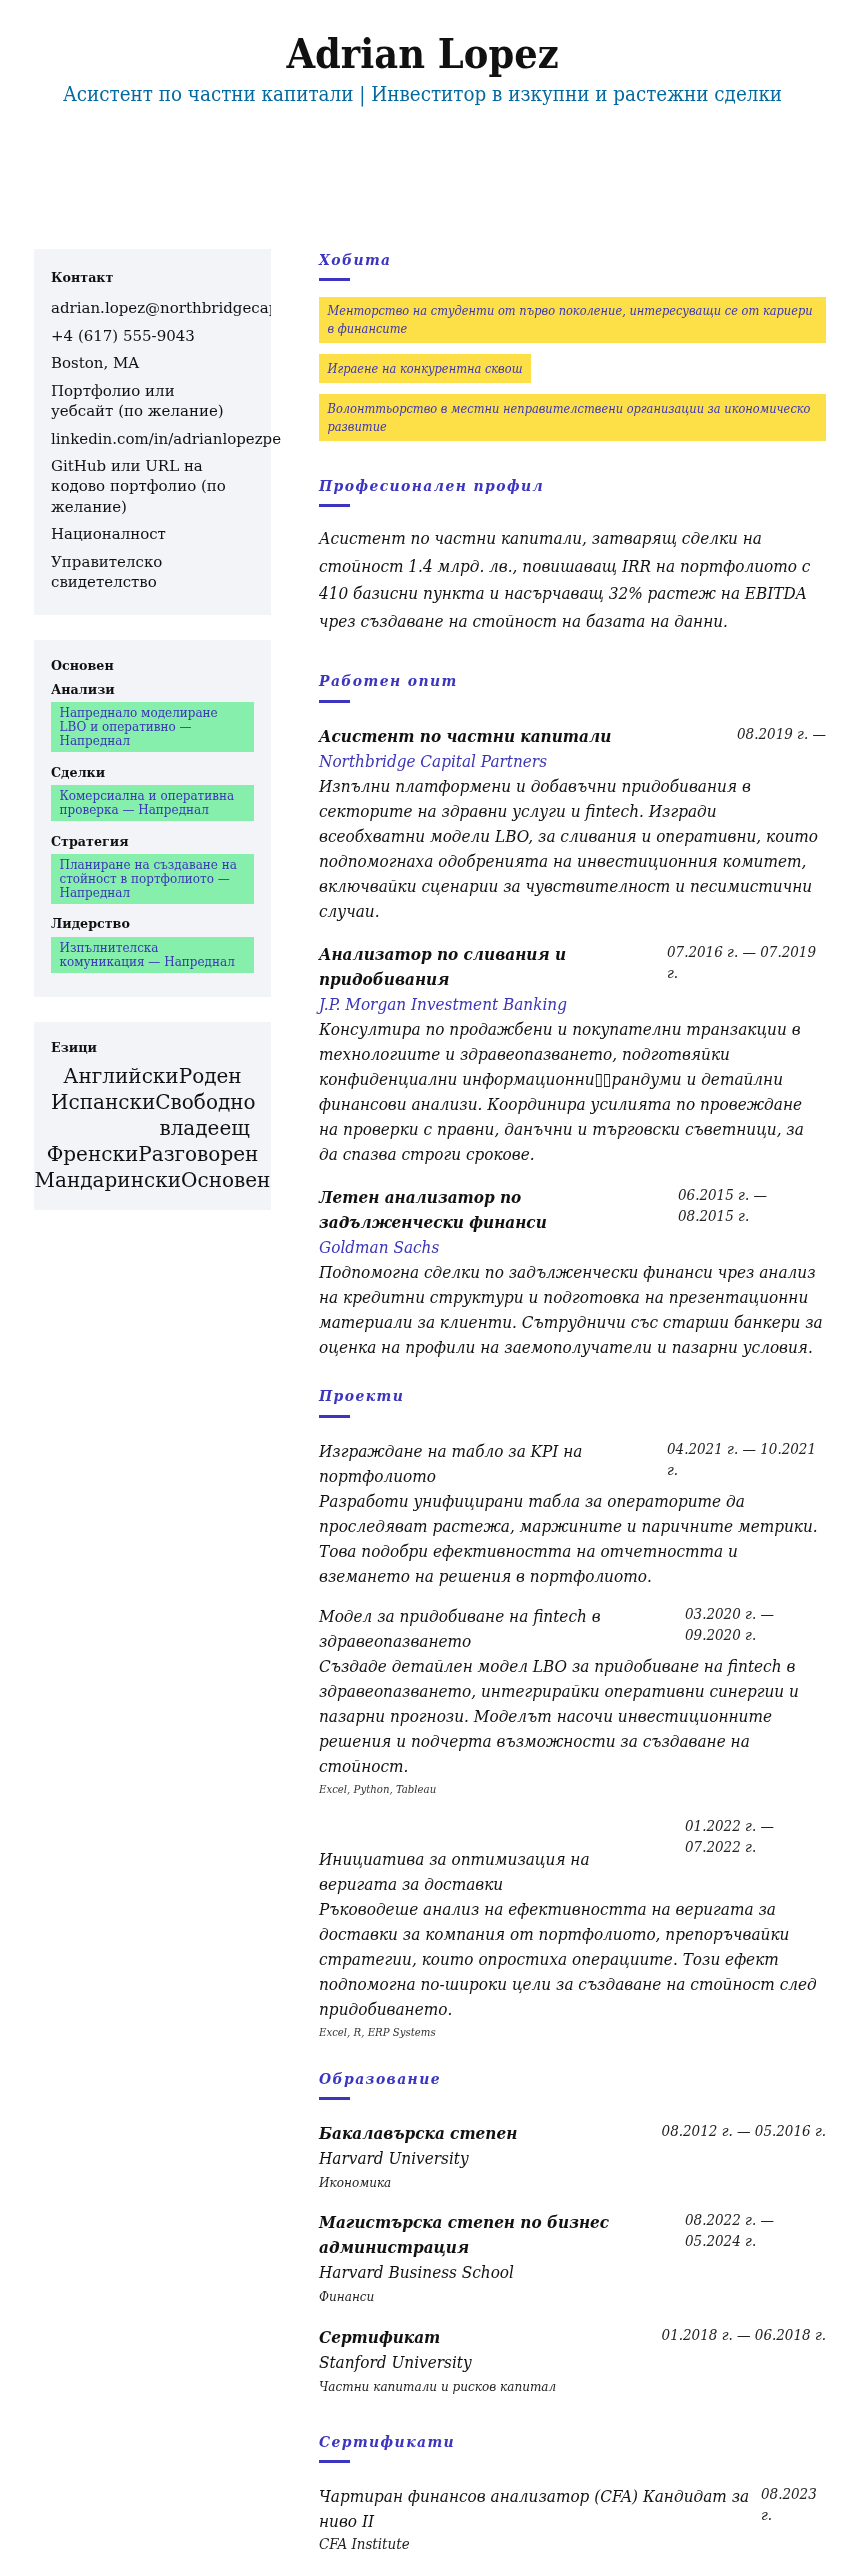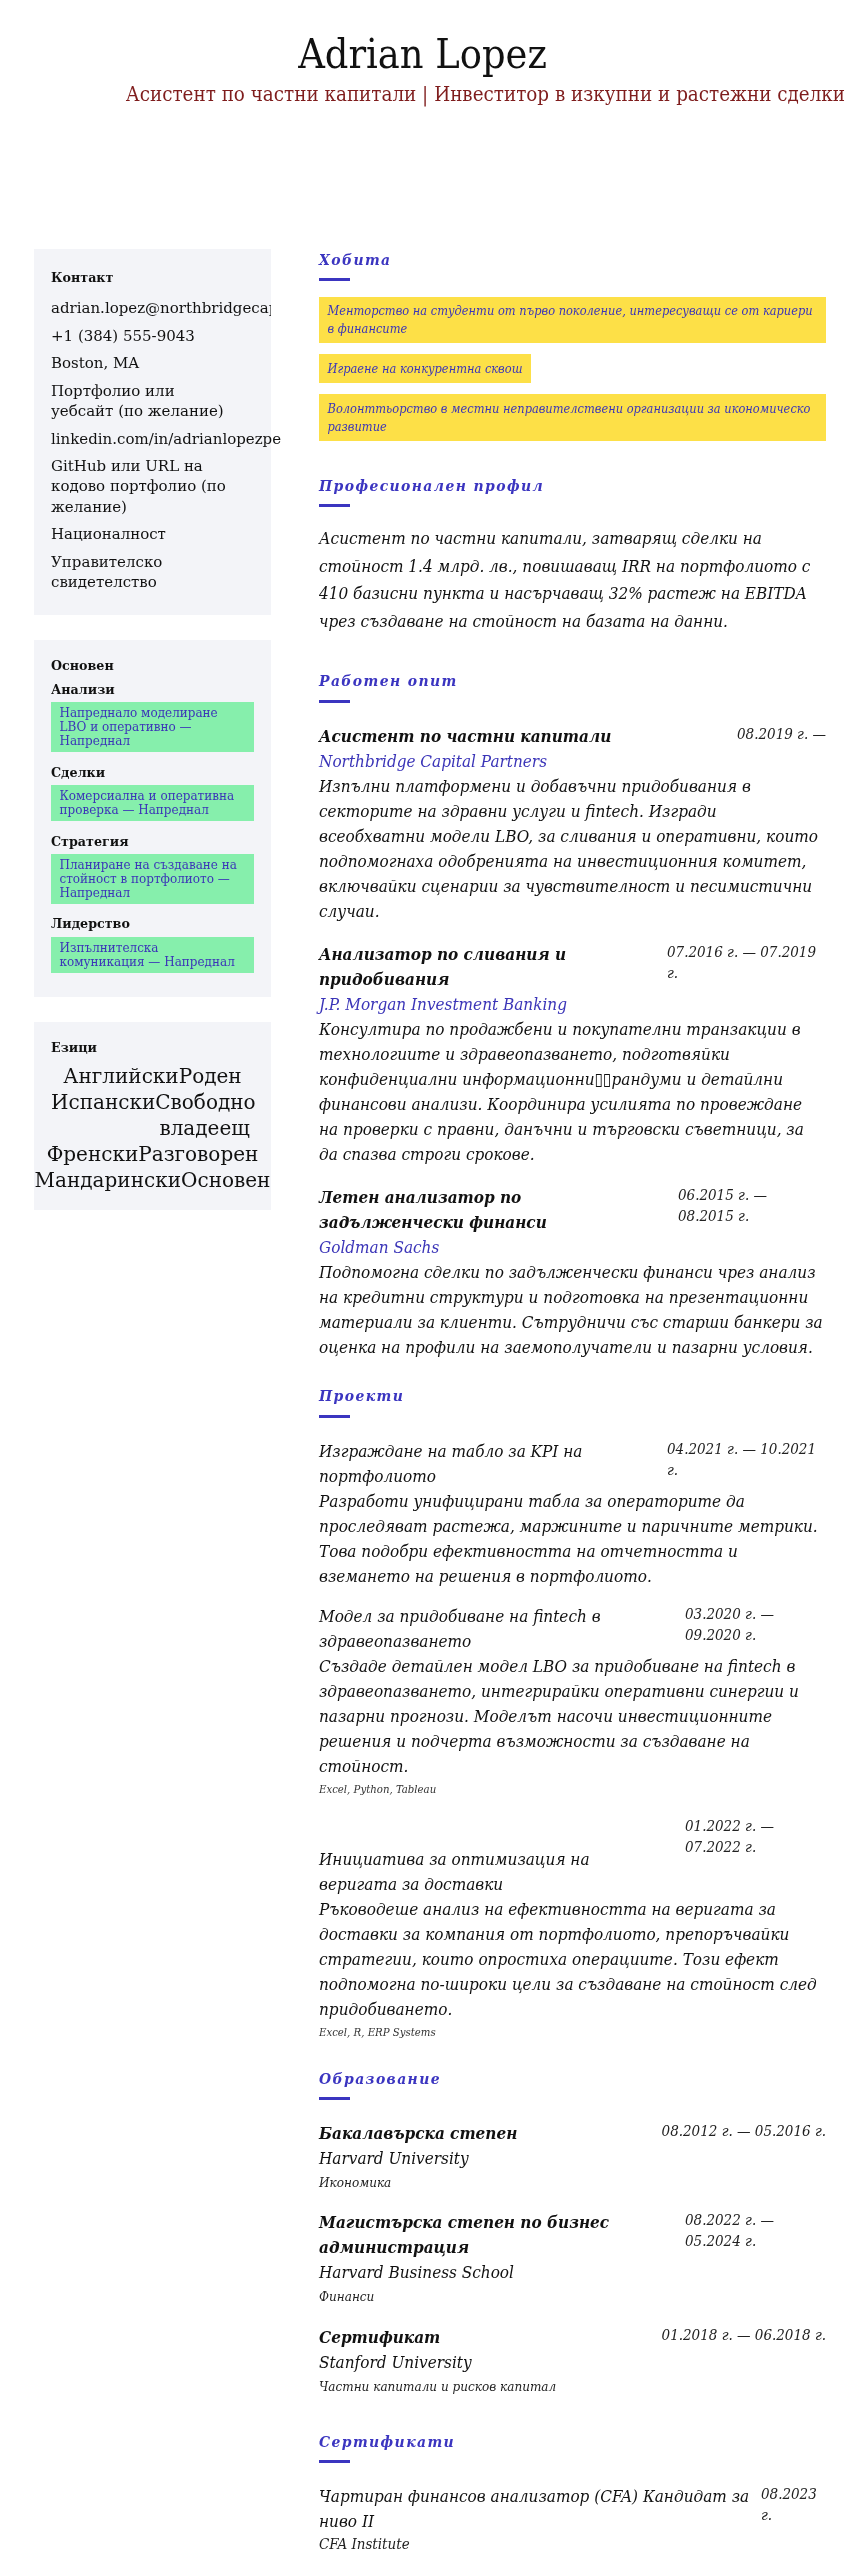--- a/index.html
+++ b/index.html
@@ -8,33 +8,32 @@
     font-family: "DejaVu Serif", serif;
     color: #111111;
     position: relative;
     height: 2576px;
     overflow: hidden;
   }
   .header { text-align: center; padding-top: 31px; }
   .name {
     font-family: "DejaVu Serif", serif;
     font-stretch: condensed;
-    font-weight: normal;
+    font-weight: bold;
     font-size: 41px;
     line-height: 46px;
     color: #111;
   }
   .subtitle {
     font-family: "DejaVu Serif", serif;
     font-stretch: condensed;
     font-size: 20.4px;
     line-height: 28px;
     margin-top: 2.8px;
-    color: #7f1d1d;
-    text-align: right;
+    color: #0369a1;
   }
   .layout { position: relative; }
   .sidebar { position: absolute; left: 34px; top: 141px; width: 237px; }
   .side-card {
     background: #f3f4f8;
     padding: 20px 17px 21px 17px;
     margin-bottom: 25px;
   }
   .side-heading {
     font-weight: bold;
@@ -153,21 +152,21 @@
 <header class="header">
   <h1 class="name">Adrian Lopez</h1>
   <div class="subtitle">Асистент по частни капитали | Инвеститор в изкупни и растежни сделки</div>
 </header>
 
 <div class="layout">
   <aside class="sidebar">
     <section class="side-card" style="padding-bottom:15.5px;">
       <div class="side-heading">Контакт</div>
       <div class="contact-line nowrap" style="overflow:hidden; margin-right:-17px;">adrian.lopez@northbridgecap.com</div>
-      <div class="contact-line">+1 (384) 555-9043</div>
+      <div class="contact-line">+4 (617) 555-9043</div>
       <div class="contact-line">Boston, MA</div>
       <div class="contact-line" style="width:183px;">Портфолио или уебсайт (по желание)</div>
       <div class="contact-line nowrap">linkedin.com/in/adrianlopezpe</div>
       <div class="contact-line" style="width:183px;">GitHub или URL на кодово портфолио (по желание)</div>
       <div class="contact-line">Националност</div>
       <div class="contact-line" style="width:141px;">Управителско свидетелство</div>
     </section>
 
     <section class="side-card" style="padding-top:17px; padding-bottom:12.7px;">
       <div class="side-heading" style="margin-bottom:5.6px;">Основен</div>

